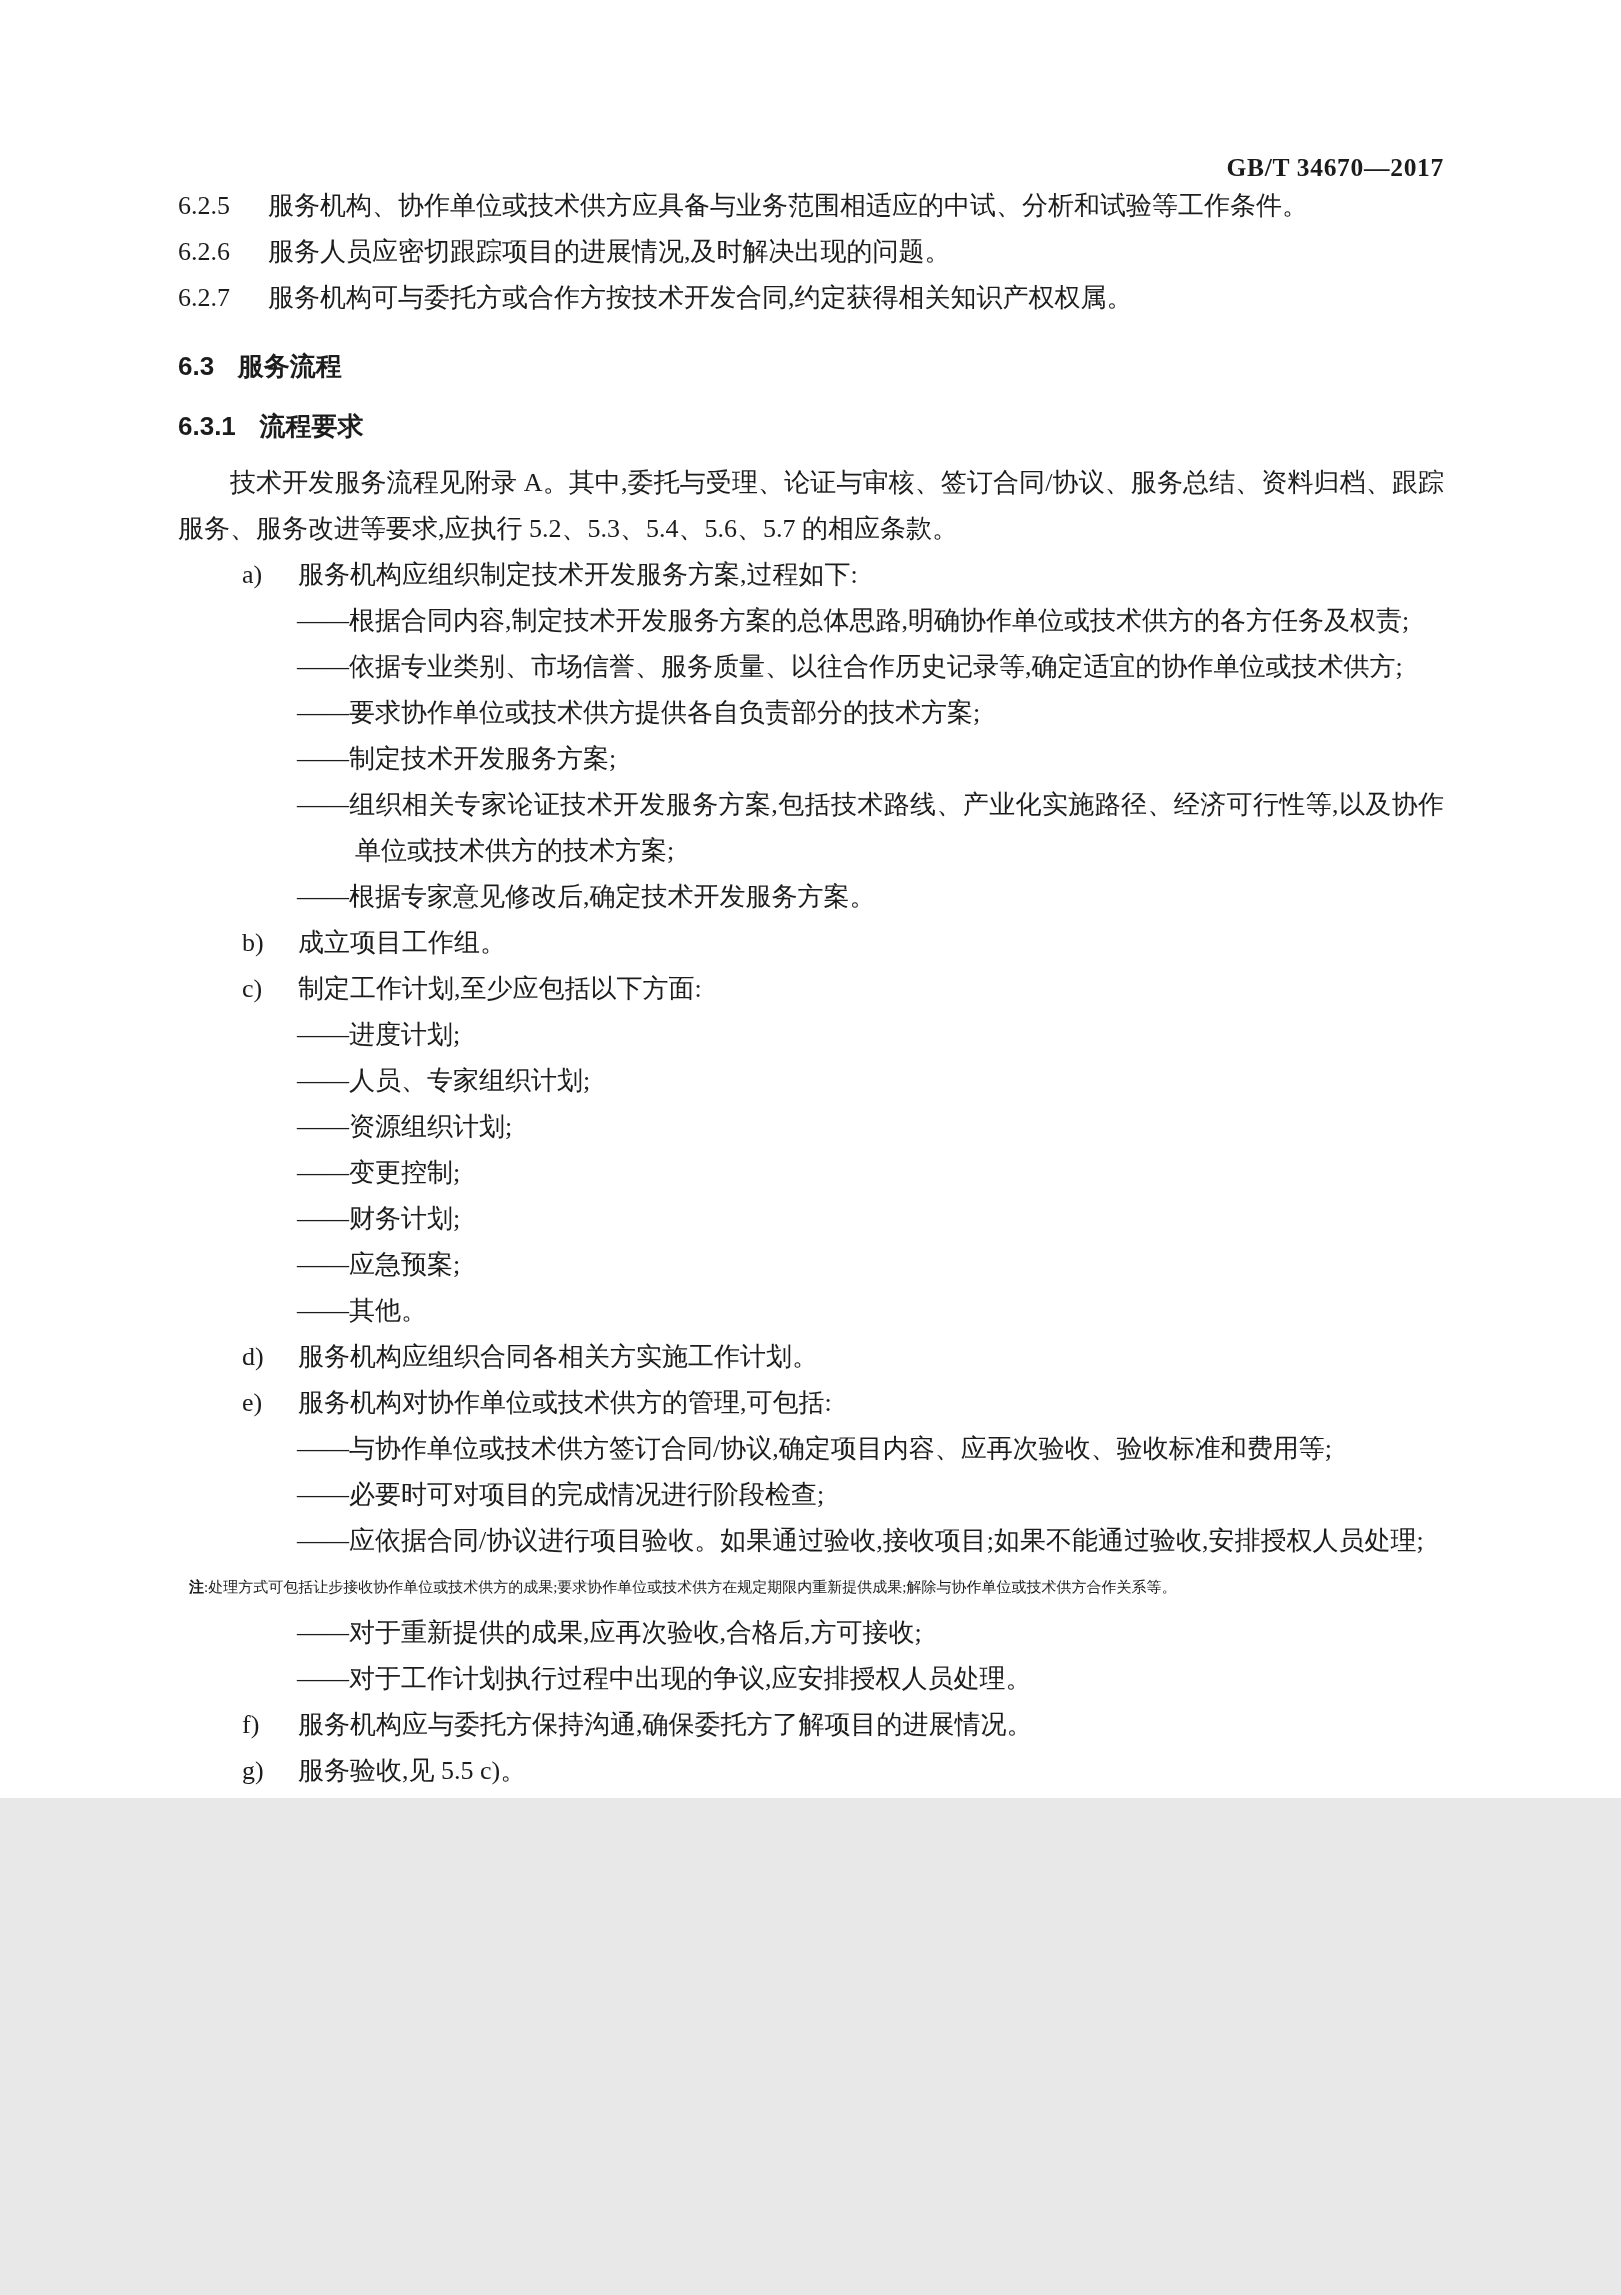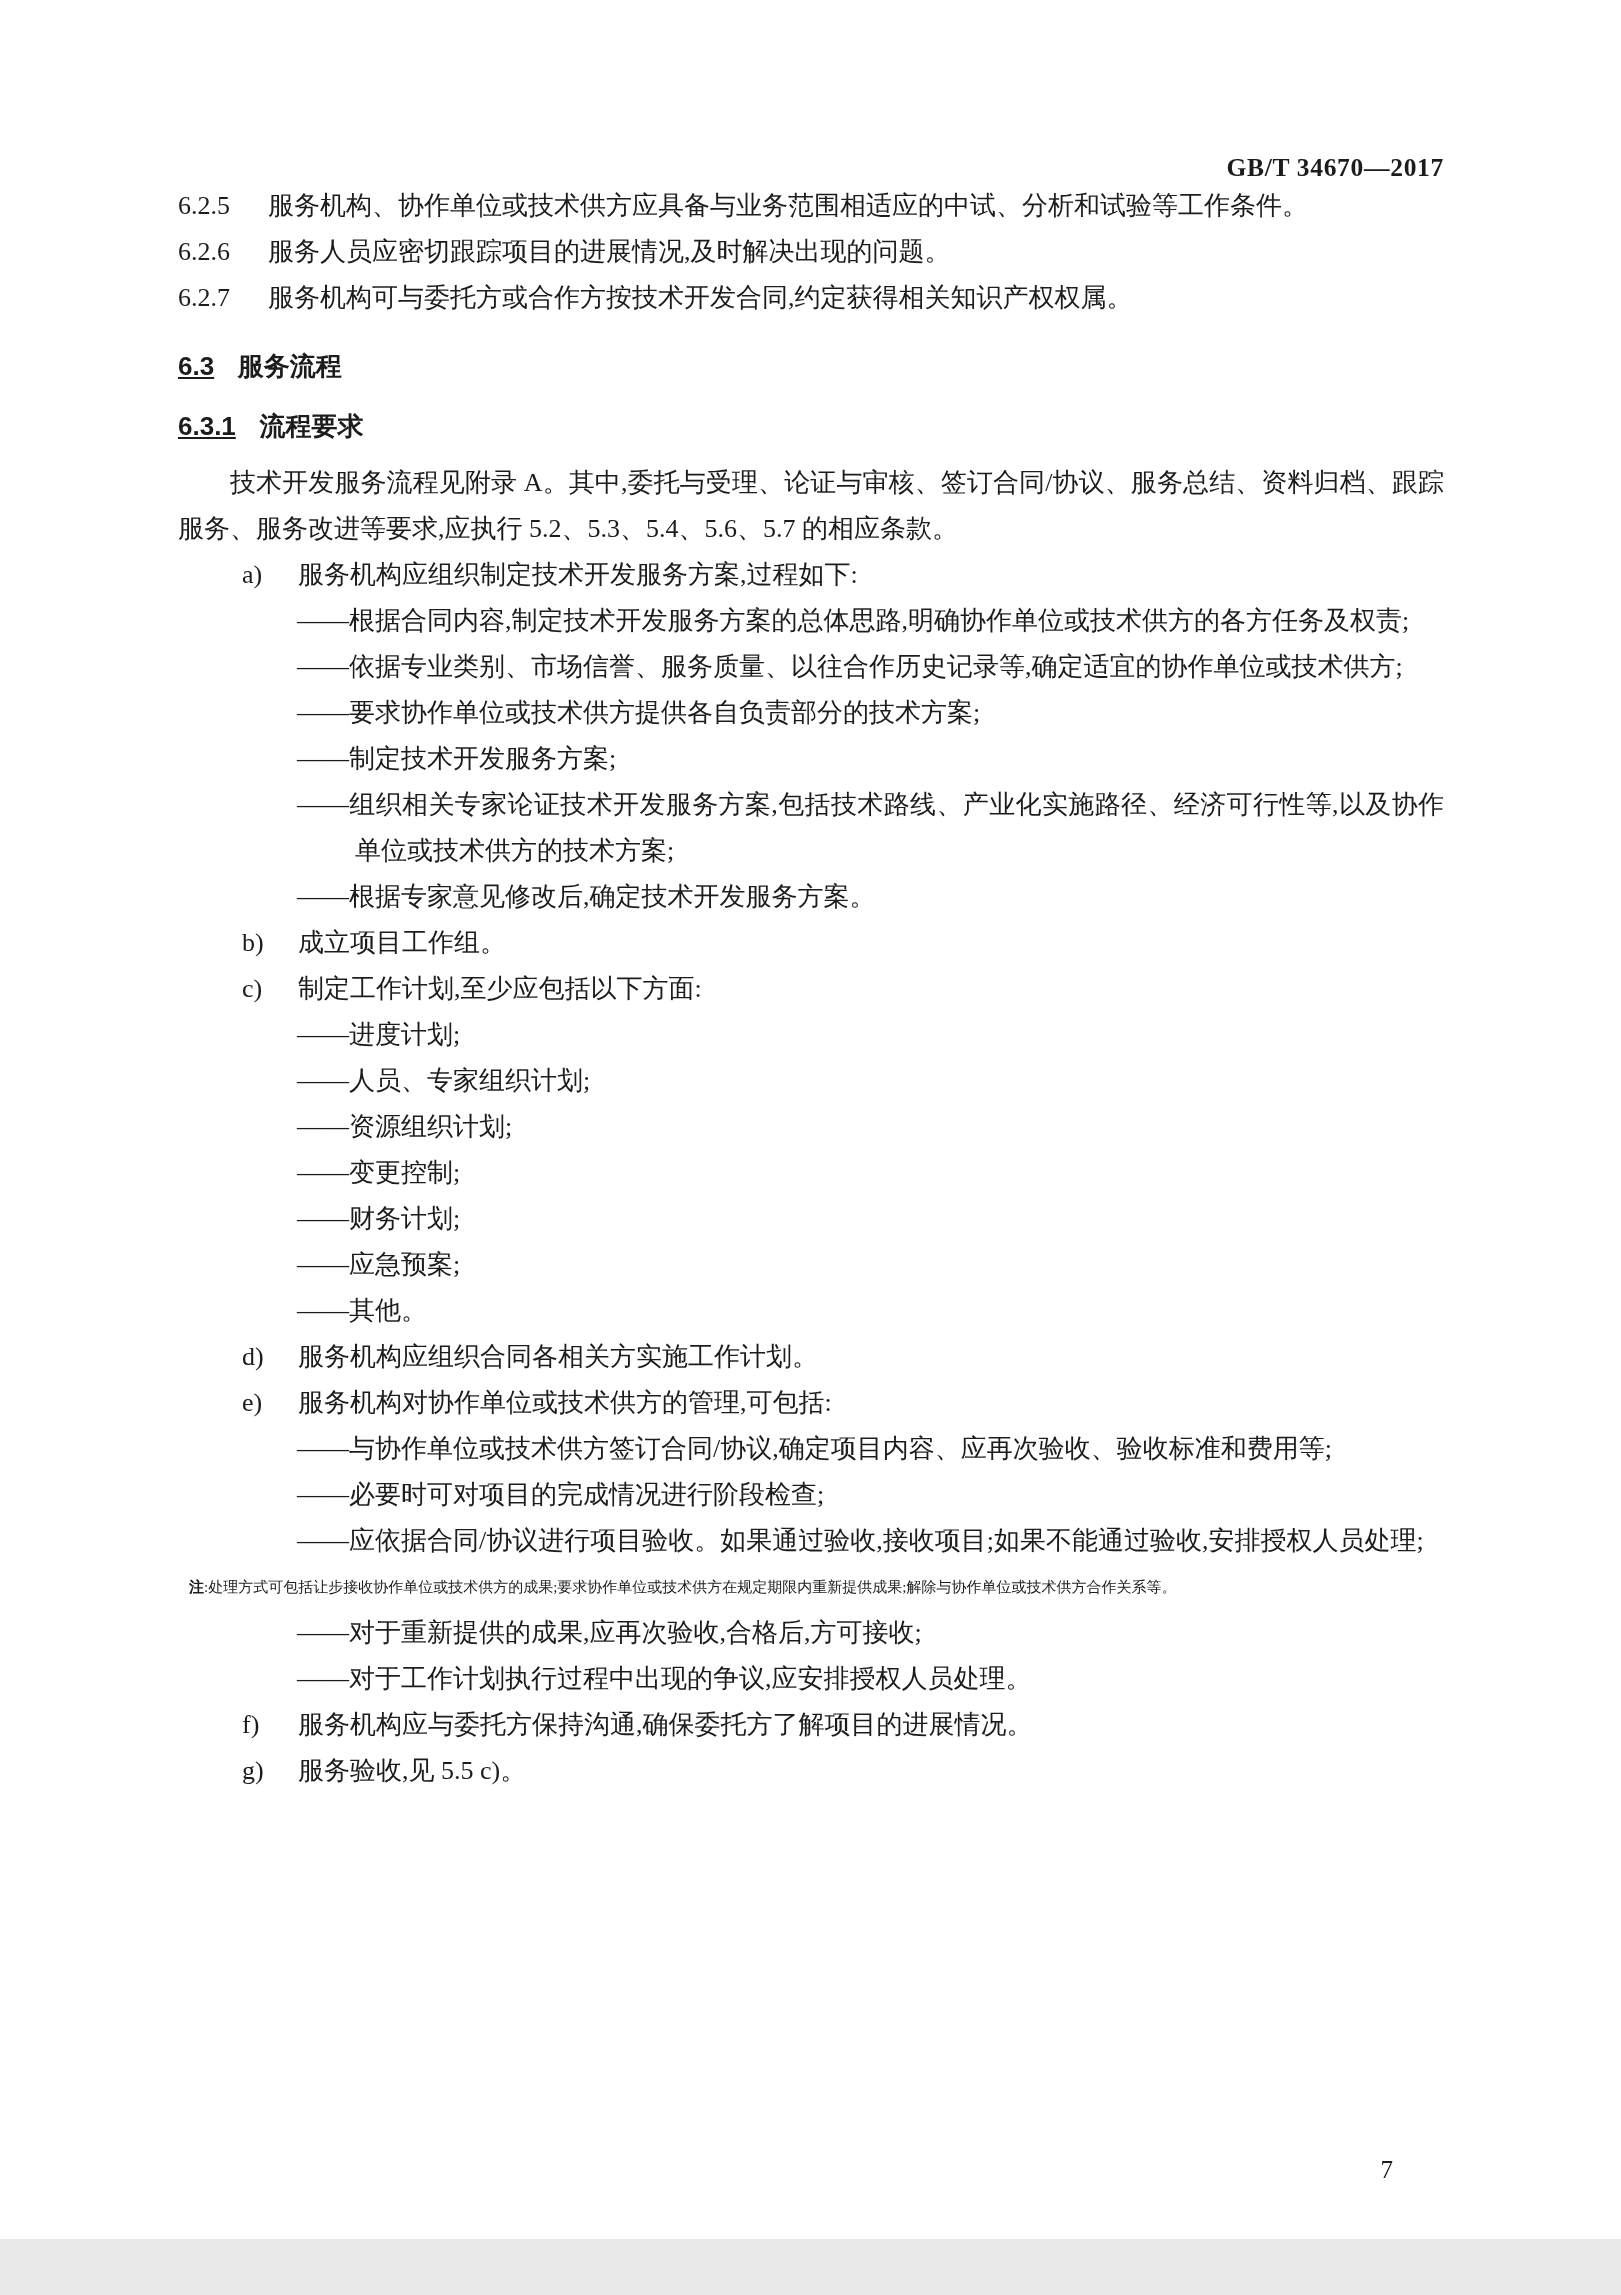--- a/index.html
+++ b/index.html
@@ -1,19 +1,19 @@
 <!DOCTYPE html>
 <html style="font-size:10.5px"><head>
 <meta charset="utf-8">
 <style>
   html,body { margin:0; padding:0; background:#e8e8e8; }
   .page {
     position: relative;
     width: 1622px;
-    height: 2239px;
+    height: 1798px;
     margin: 0 auto;
     background: #ffffff;
     color: #1c1c1c;
     font-family: "Liberation Serif", "DejaVu Serif", serif;
     font-size: 26px;
     line-height: 46px;
     box-sizing: border-box;
     padding: 152px 178px 0 178px;
     overflow: hidden;
   }
@@ -28,21 +28,21 @@
   .clause { padding-left: 90px; text-indent: -90px; }
   .clause .cnum { display: inline-block; width: 90px; text-indent: 0; }
   .first-clause { margin-top: 38px; }
   .h2, .h3 {
     font-family: "Liberation Sans", "DejaVu Sans", sans-serif;
     font-weight: bold;
     font-size: 26px;
   }
   .h2 { margin-top: 22px; }
   .h3 { margin-top: 14.4px; }
-  .hnum { margin-right: 23.6px; font-weight: bold; text-decoration: underline; }
+  .hnum { margin-right: 23.6px; font-weight: bold; }
   .para {
     margin-top: 10.5px;
     text-indent: 2em;
     text-align: justify;
   }
   .intro { margin-top: 10.5px; text-indent: 2em; }
   .li { padding-left: 120px; text-indent: -56px; text-align: justify; }
   .li .lmark { display: inline-block; width: 56px; text-indent: 0; }
   .dash { padding-left: 177px; text-indent: -58px; text-align: justify; }
   .note {

